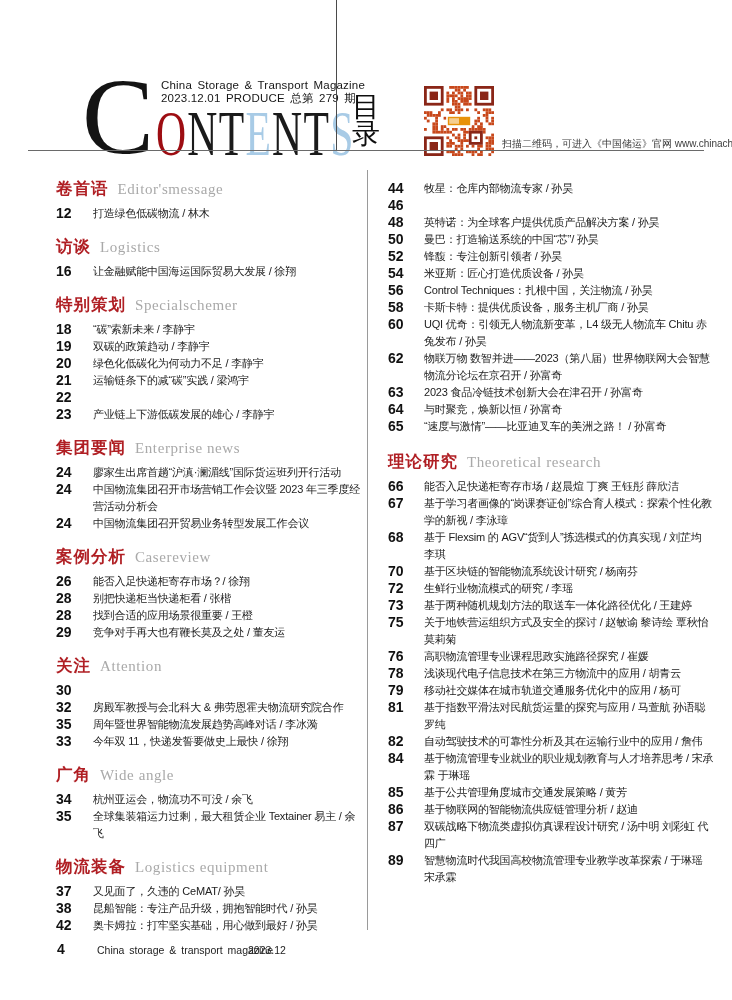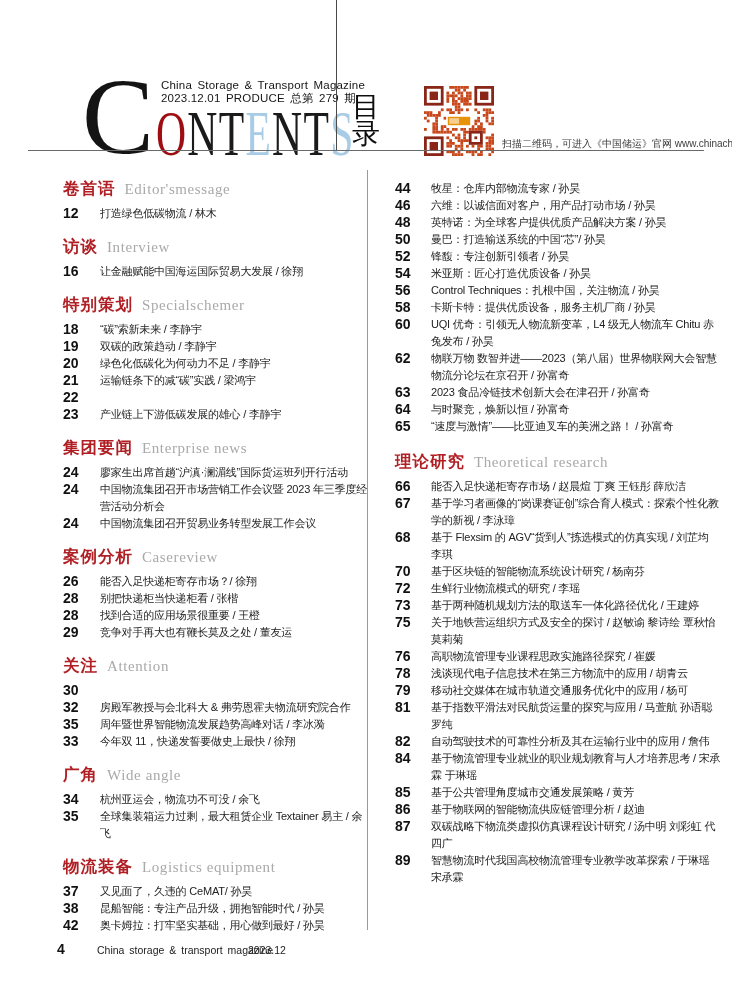--- a/index.html
+++ b/index.html
@@ -16,21 +16,21 @@
             transform:scaleX(.65);transform-origin:left top;}
   .v-divider{position:absolute;left:336px;top:0;width:1px;height:150px;background:#4a4a4a;}
   .toc-label{position:absolute;left:349px;top:93px;width:34px;text-align:center;
              font-size:28px;line-height:27px;color:#0e0e0e;}
   .qr{position:absolute;left:424px;top:86px;width:70px;height:70px;}
   .qr-caption{position:absolute;left:502px;top:137px;font-size:10px;color:#3c3c3c;white-space:nowrap;}
   .h-rule{position:absolute;left:28px;top:150px;width:676px;height:1px;background:#6a6a6a;}
 
   
   .content{position:absolute;left:0;top:170px;width:732px;}
-  .col{position:absolute;margin-left:7px;}
+  .col{position:absolute;}
   #col-left{left:56px;top:8px;width:306px;}
   #col-right{left:388px;top:10px;width:326px;}
   .col-divider{position:absolute;left:367px;top:0;width:1px;height:760px;background:#9a9a9a;}
 
   .section{margin-bottom:14px;}
   #col-right .section{margin-bottom:16px;}
   .sec-title{line-height:21px;margin-bottom:5px;white-space:nowrap;}
   .sec-title-zh{font-size:16.5px;font-weight:bold;color:#b01f24;letter-spacing:1px;}
   .sec-title-en{font-family:"Liberation Serif","DejaVu Serif",serif;font-size:15px;color:#a9a9a9;
                 margin-left:9px;letter-spacing:.6px;}
@@ -269,21 +269,21 @@
   <div class="content">
     <div class="col" id="col-left">
         <div class="section">
           <div class="sec-title"><span class="sec-title-zh">卷首语</span><span class="sec-title-en">Editor'smessage</span></div>
           <div class="item">
             <span class="pg">12</span>
             <span class="tx">打造绿色低碳物流 / 林木</span>
           </div>
         </div>
         <div class="section">
-          <div class="sec-title"><span class="sec-title-zh">访谈</span><span class="sec-title-en">Interview</span></div>
+          <div class="sec-title"><span class="sec-title-zh">访谈</span><span class="sec-title-en">Logistics</span></div>
           <div class="item">
             <span class="pg">16</span>
             <span class="tx">让金融赋能中国海运国际贸易大发展 / 徐翔</span>
           </div>
         </div>
         <div class="section">
           <div class="sec-title"><span class="sec-title-zh">特别策划</span><span class="sec-title-en">Specialschemer</span></div>
           <div class="item">
             <span class="pg">18</span>
             <span class="tx">“碳”索新未来 / 李静宇</span>
@@ -389,21 +389,20 @@
       </div>
     <div class="col-divider"></div>
     <div class="col" id="col-right">
         <div class="section">
           <div class="item">
             <span class="pg">44</span>
             <span class="tx">牧星：仓库内部物流专家 / 孙昊</span>
           </div>
           <div class="item">
             <span class="pg">46</span>
-            <span class="tx">六维：以诚信面对客户，用产品打动市场 / 孙昊</span>
           </div>
           <div class="item">
             <span class="pg">48</span>
             <span class="tx">英特诺：为全球客户提供优质产品解决方案 / 孙昊</span>
           </div>
           <div class="item">
             <span class="pg">50</span>
             <span class="tx">曼巴：打造输送系统的中国“芯”/ 孙昊</span>
           </div>
           <div class="item">

